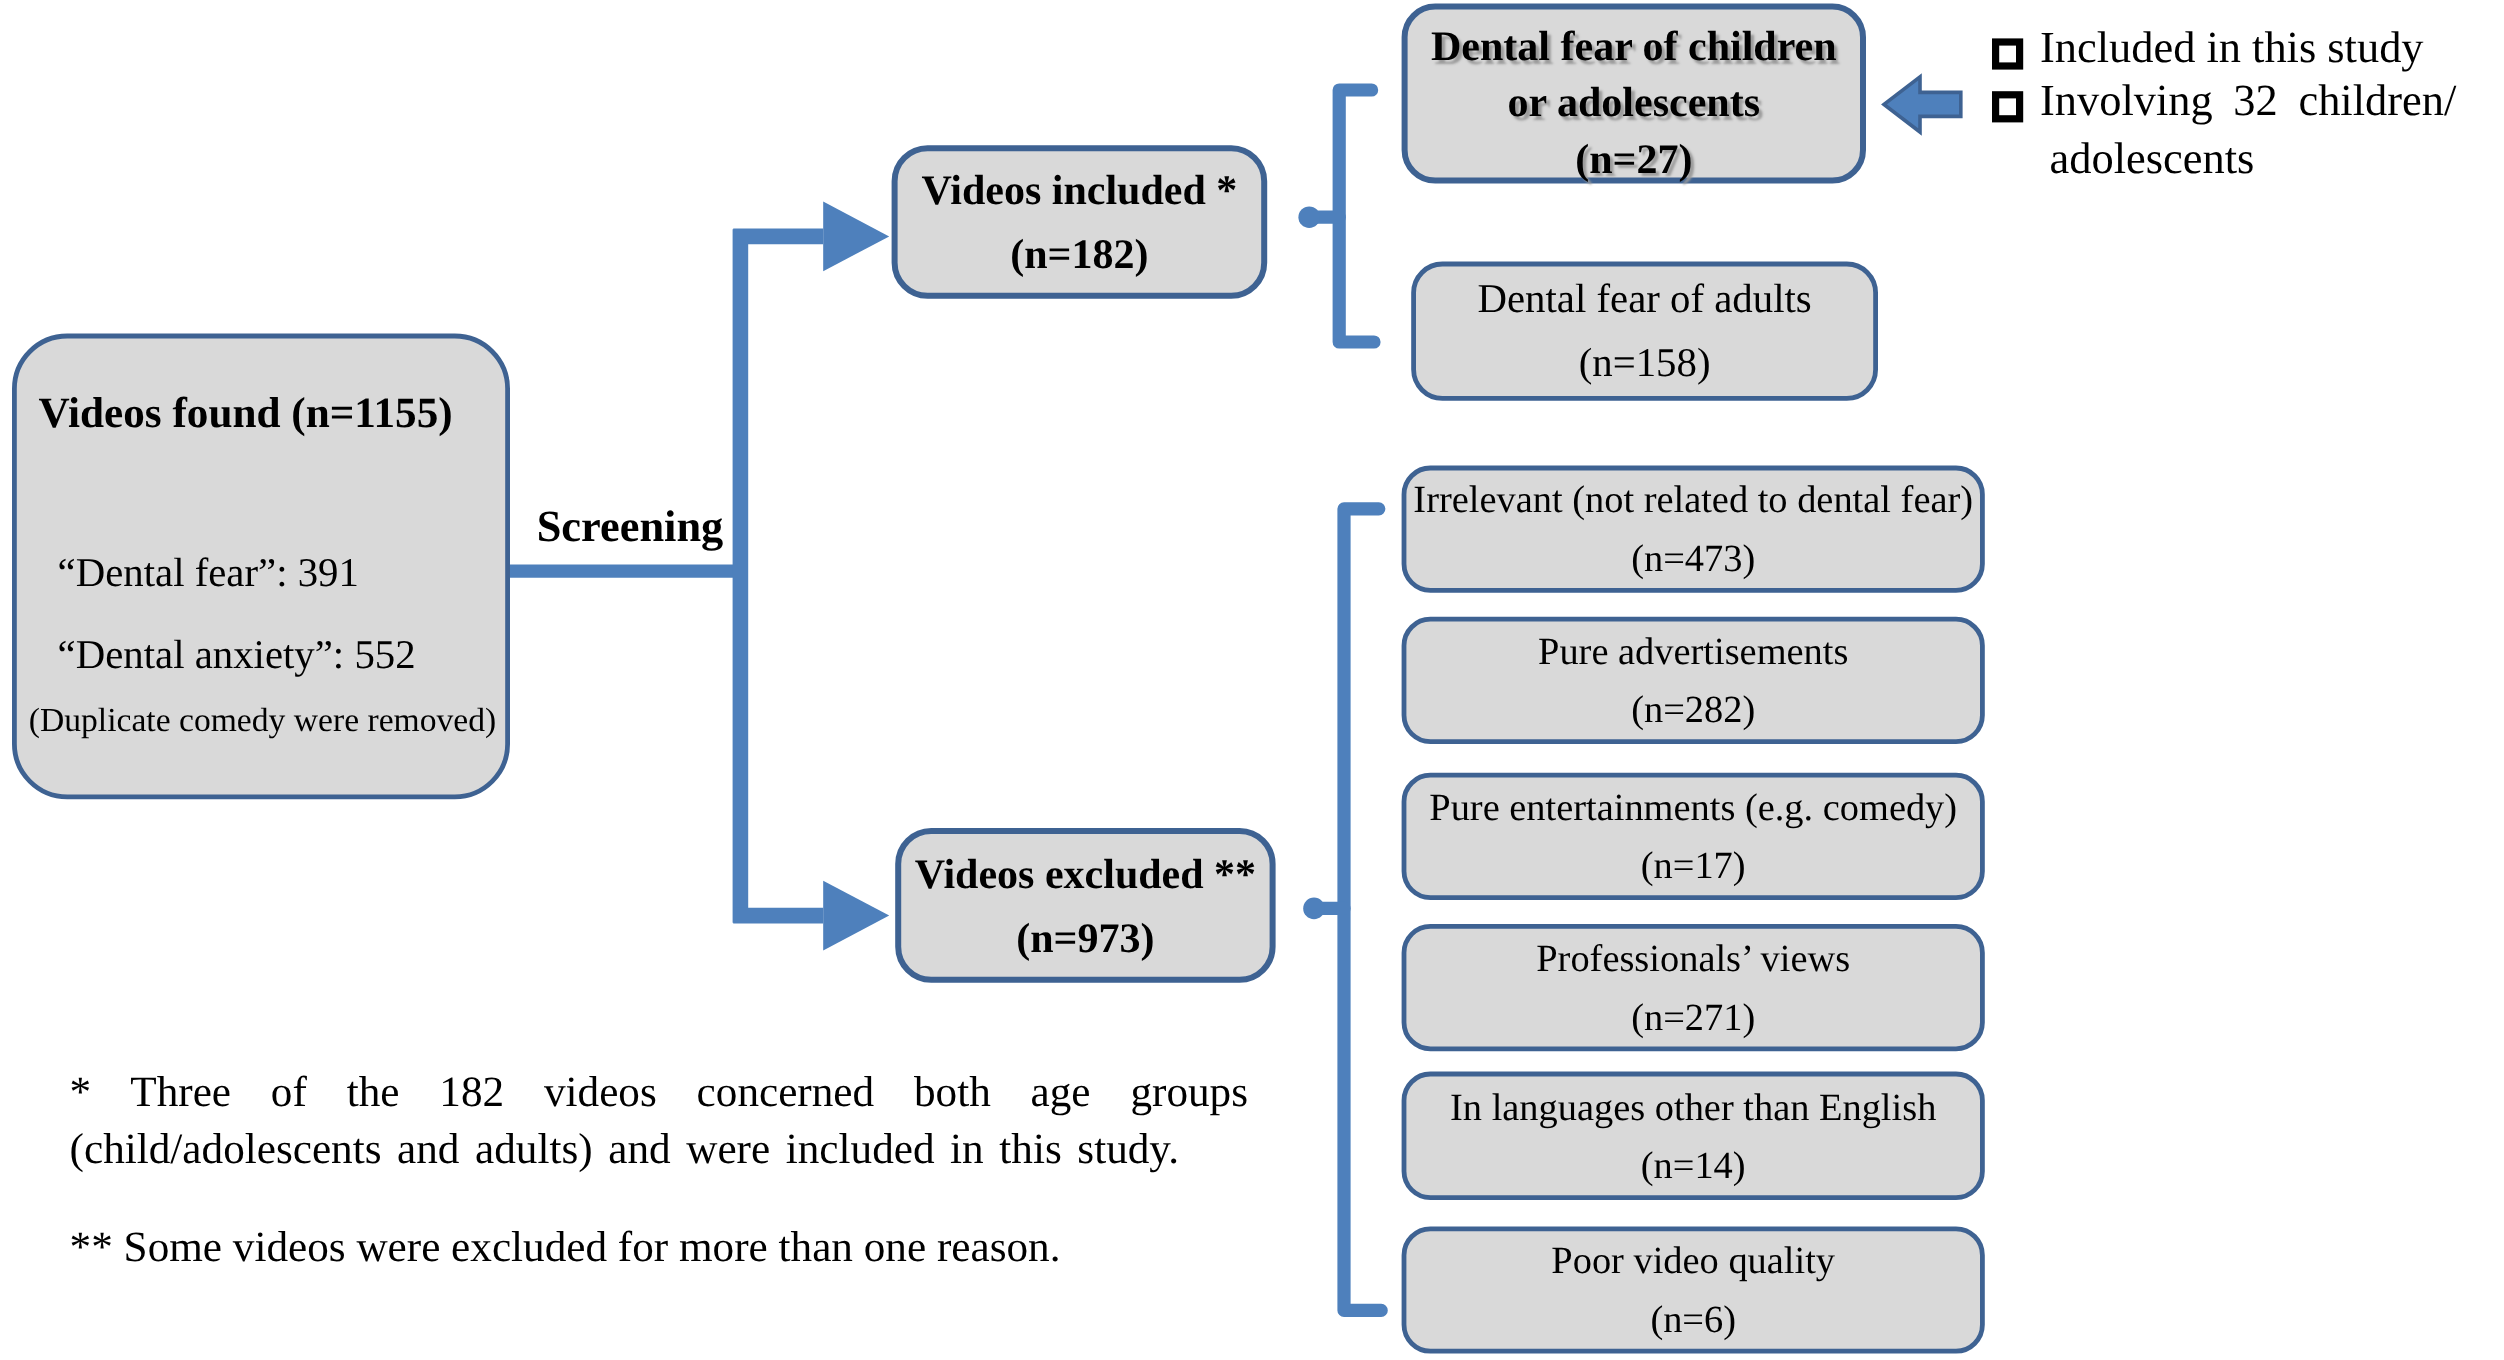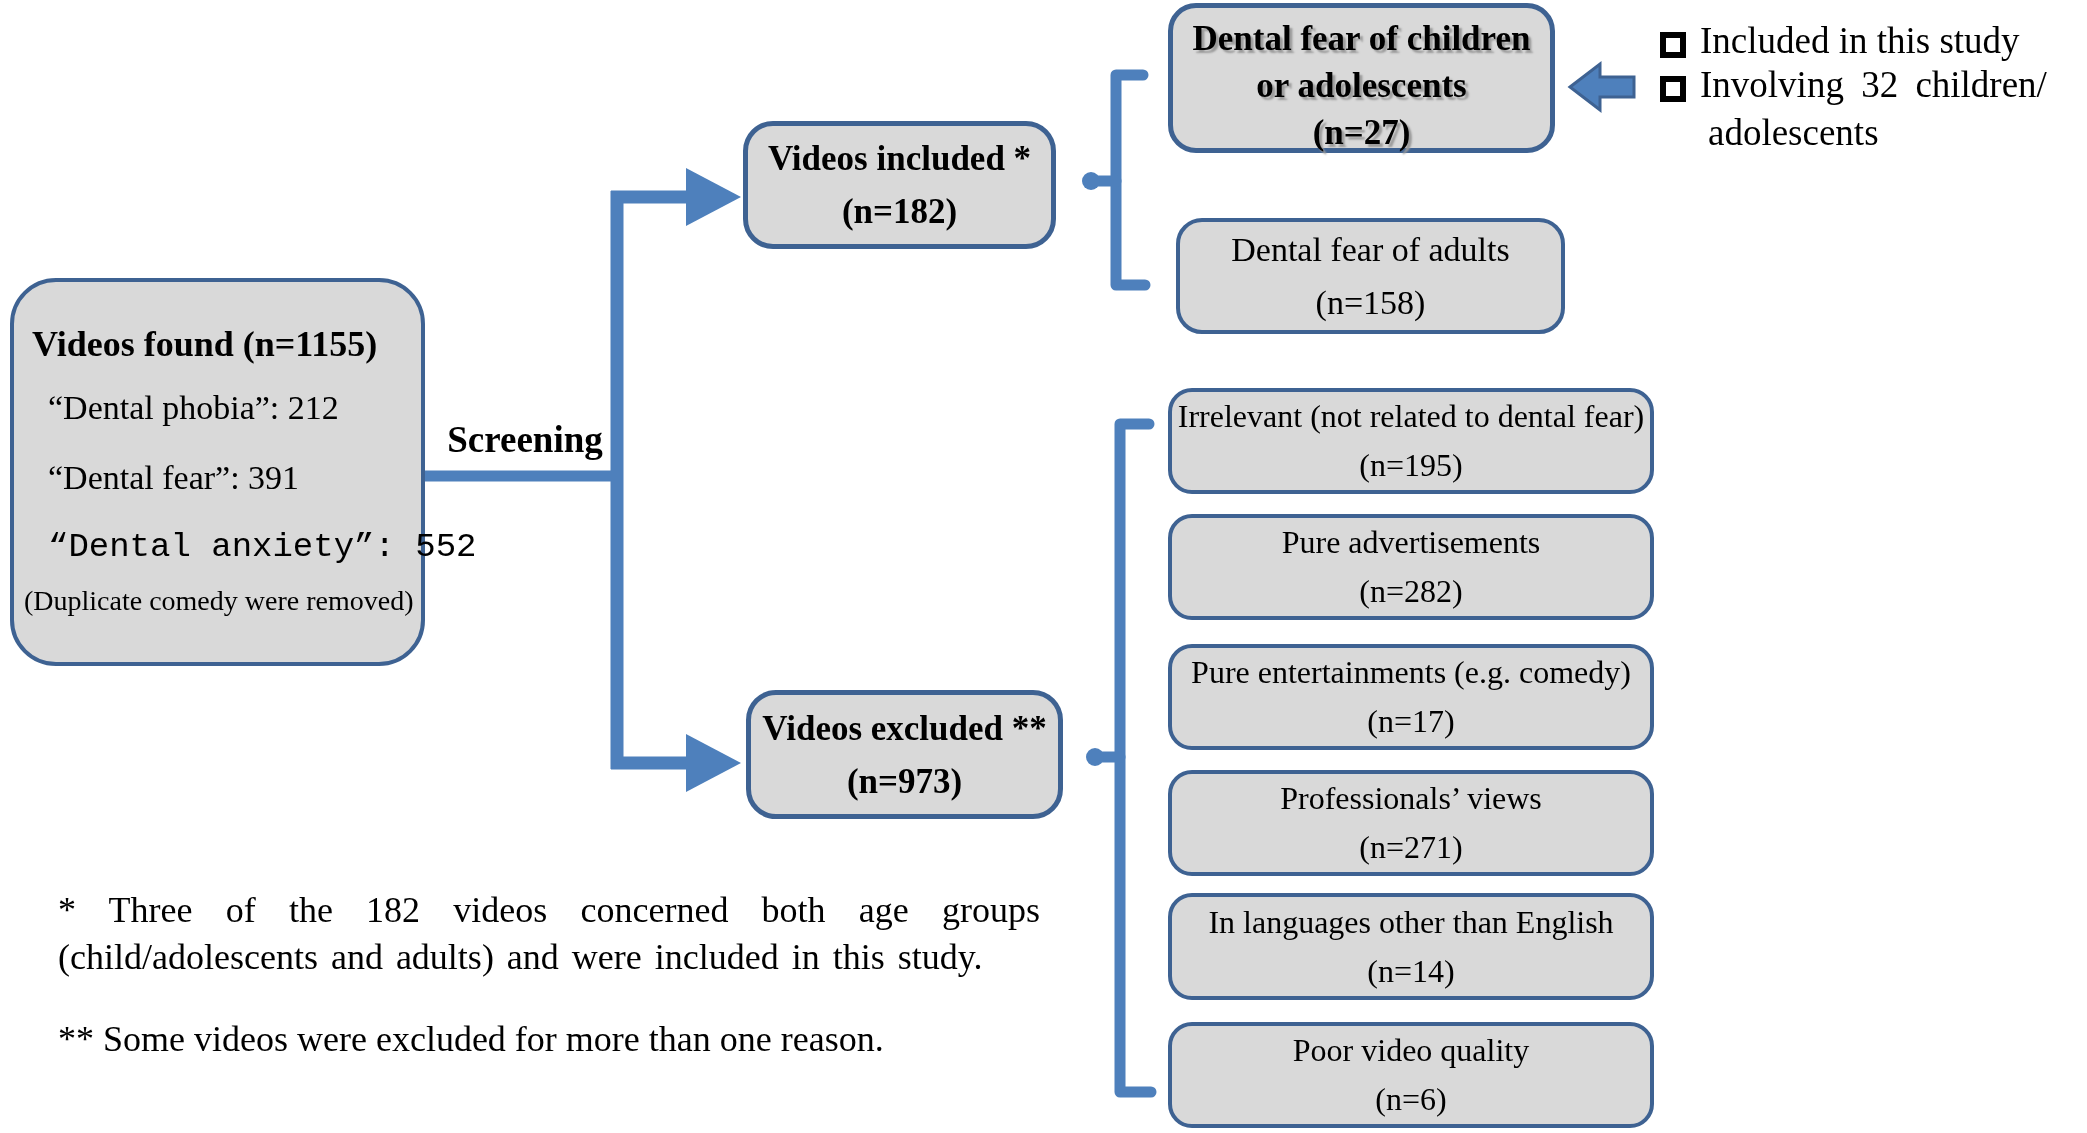--- a/index.html
+++ b/index.html
@@ -67,23 +67,22 @@
       <path class="stroke-conn" d="M1149 424 L1120 424 L1120 1092 L1151 1092" stroke-width="11"></path>
       <path class="stroke-conn" d="M1120 757 L1095 757" stroke-width="11"></path>
       <circle class="fill-conn" cx="1095" cy="757" r="9"></circle>
     </g>
 
     <polygon class="fill-conn" stroke="var(--box-border)" stroke-width="3" points="1570,87 1600,64 1600,77 1634,77 1634,97 1600,97 1600,110"></polygon>
   </svg>
 
   <div class="gbox" style="left:10px;top:278px;width:415px;height:388px;border-radius:46px;text-align:left;">
     <div class="abs bold" style="left:18px;top:41px;font-size:36px;white-space:nowrap;">Videos found (n=1155)</div>
-    <div class="abs" style="left:34px;top:107px;font-size:34px;white-space:nowrap;">“Dental phobia”: 212</div>
     <div class="abs" style="left:34px;top:177px;font-size:34px;white-space:nowrap;">“Dental fear”: 391</div>
-    <div class="abs" style="left:34px;top:246px;font-size:34px;white-space:nowrap;font-family:Liberation Mono, monospace;">“Dental anxiety”: 552</div>
+    <div class="abs" style="left:34px;top:246px;font-size:34px;white-space:nowrap;">“Dental anxiety”: 552</div>
     <div class="abs" style="left:10px;top:303px;font-size:28px;white-space:nowrap;">(Duplicate comedy were removed)</div>
   </div>
 
   <div id="screening-label" style="left:430px;top:418px;width:190px;">Screening</div>
 
   <div class="gbox center-col" style="left:743px;top:121px;width:313px;height:128px;border-radius:30px;border-width:5px;font-size:35px;font-weight:bold;line-height:53px;">
     <div>Videos included *</div>
     <div>(n=182)</div>
   </div>
 
@@ -98,21 +97,21 @@
     <div class="shadowed">(n=27)</div>
   </div>
 
   <div class="gbox center-col" style="left:1176px;top:218px;width:389px;height:116px;border-radius:26px;font-size:34px;line-height:53px;text-align:center;">
     <div>Dental fear of adults</div>
     <div>(n=158)</div>
   </div>
 
   <div class="gbox center-col" style="left:1168px;top:388px;width:486px;height:106px;border-radius:24px;font-size:32px;line-height:49px;">
     <div>Irrelevant (not related to dental fear)</div>
-    <div>(n=195)</div>
+    <div>(n=473)</div>
   </div>
   <div class="gbox center-col" style="left:1168px;top:514px;width:486px;height:106px;border-radius:24px;font-size:32px;line-height:49px;">
     <div>Pure advertisements</div>
     <div>(n=282)</div>
   </div>
   <div class="gbox center-col" style="left:1168px;top:644px;width:486px;height:106px;border-radius:24px;font-size:32px;line-height:49px;">
     <div>Pure entertainments (e.g. comedy)</div>
     <div>(n=17)</div>
   </div>
   <div class="gbox center-col" style="left:1168px;top:770px;width:486px;height:106px;border-radius:24px;font-size:32px;line-height:49px;">

